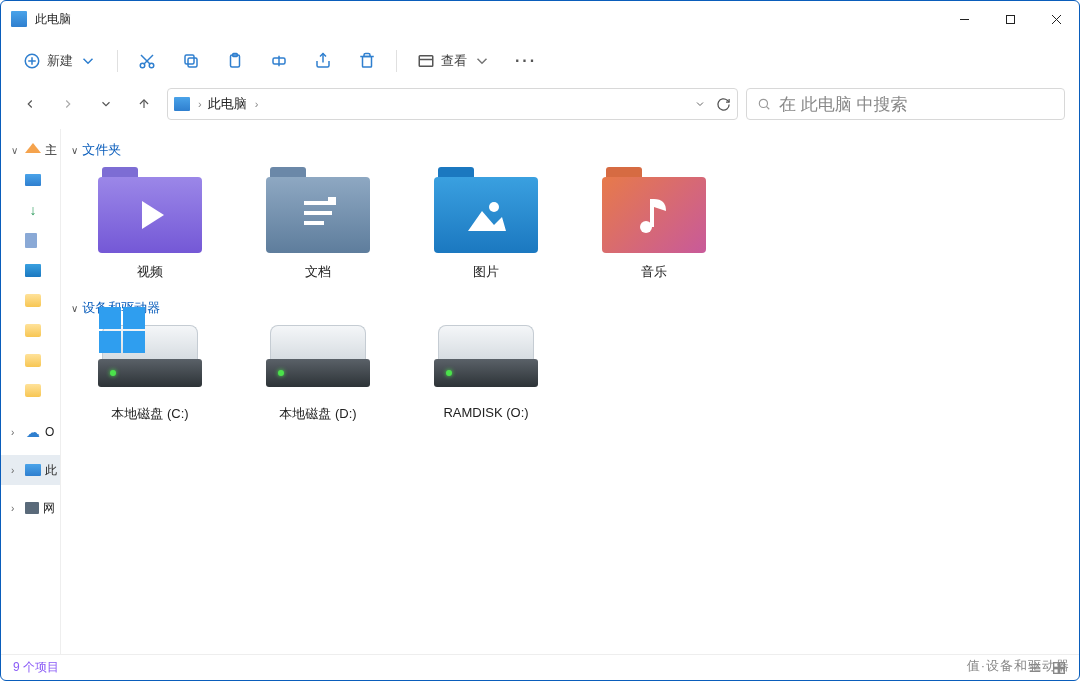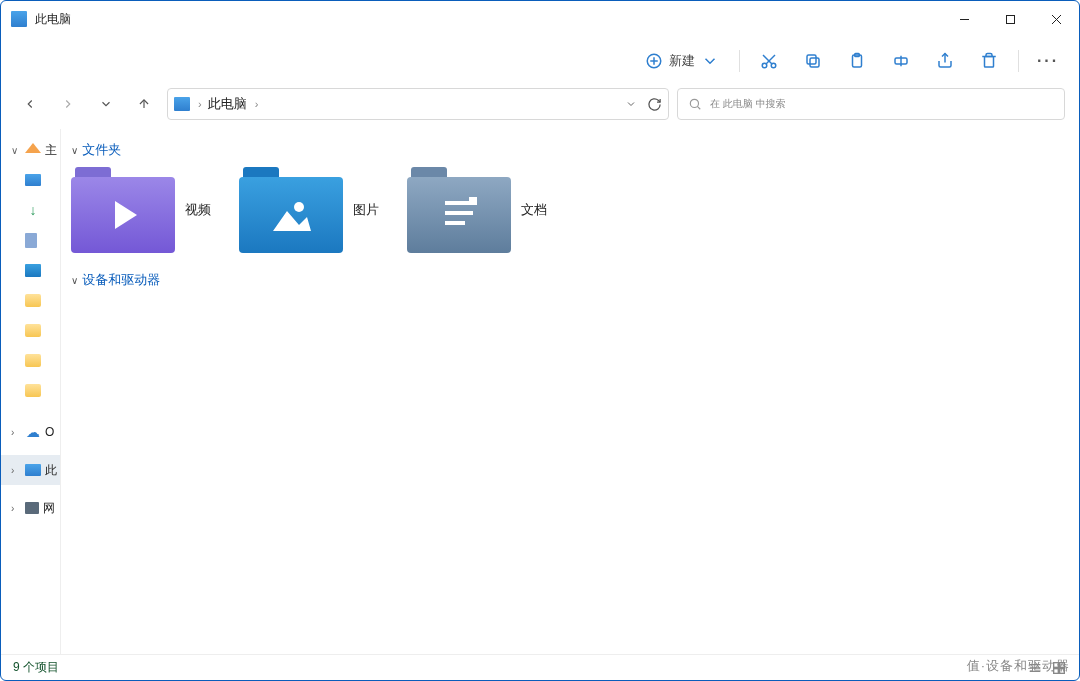--- a/index.html
+++ b/index.html
@@ -3,67 +3,67 @@
 <meta charset="utf-8">
 <style>
 * { box-sizing: border-box; margin: 0; padding: 0; font-family: "Segoe UI", "Microsoft YaHei", sans-serif; }
 body { background: #fff; width: 1080px; height: 681px; overflow: hidden; border: 1px solid #0a5dbb; border-radius: 6px; display: flex; flex-direction: column; }
 .titlebar { height: 36px; display: flex; align-items: center; padding-left: 10px; }
 .titlebar .icon { width: 16px; height: 16px; background: linear-gradient(#4aa3e9,#2f7fcf); border-radius: 1px; margin-right: 8px; }
 .titlebar .title { font-size: 12px; color: #222; }
 .winctrls { margin-left: auto; display: flex; }
 .winctrls div { width: 46px; height: 36px; display: flex; align-items: center; justify-content: center; color: #222; }
 .winctrls svg { width: 11px; height: 11px; }
-.toolbar { height: 48px; display: flex; align-items: center; padding: 0 12px; gap: 6px; justify-content: flex-end; }
+.toolbar { height: 48px; display: flex; align-items: center; padding: 0 12px; gap: 6px; }
 .tbtn { height: 36px; display: flex; align-items: center; justify-content: center; border-radius: 4px; color: #5a6a7a; min-width: 38px; }
 .tbtn.withlabel { padding: 0 10px; gap: 6px; font-size: 13px; color: #444; }
 .tbtn svg { width: 18px; height: 18px; }
 .tbtn.accent svg { stroke: #2f7fcf; }
 .sep { width: 1px; height: 22px; background: #e0e0e0; margin: 0 4px; }
 .addrbar { height: 44px; display: flex; align-items: center; padding: 0 14px 6px 14px; gap: 8px; }
 .navbtn { width: 30px; height: 30px; display: flex; align-items: center; justify-content: center; color: #666; }
 .navbtn svg { width: 14px; height: 14px; }
 .addrfield { flex: 1; height: 32px; border: 1px solid #d8d8d8; border-radius: 4px; display: flex; align-items: center; padding: 0 6px; gap: 6px; }
 .addrfield .pcicon { width: 16px; height: 14px; background: linear-gradient(#4aa3e9,#2f7fcf); border-radius: 1px; }
 .addrfield .crumb { font-size: 13px; color: #222; }
 .addrfield .chev { color: #888; font-size: 11px; margin-left: 2px; }
 .addrfield .right { margin-left: auto; display: flex; align-items: center; gap: 10px; color: #666; }
-.searchfield { width: 388px; height: 32px; border: 1px solid #d8d8d8; border-radius: 4px; display: flex; align-items: center; padding: 0 10px; gap: 8px; color: #888; font-size: 10px; }
+.searchfield { width: 319px; height: 32px; border: 1px solid #d8d8d8; border-radius: 4px; display: flex; align-items: center; padding: 0 10px; gap: 8px; color: #888; font-size: 17px; }
 .body { flex: 1; display: flex; min-height: 0; }
 .sidebar { width: 60px; border-right: 1px solid #eee; padding: 6px 0; display: flex; flex-direction: column; gap: 0; overflow: hidden; }
 .sbrow { height: 30px; display: flex; align-items: center; padding-left: 10px; gap: 4px; font-size: 12px; color: #222; }
 .sbrow.sel { background: #e6ecf2; }
 .sbrow .exp { width: 10px; font-size: 10px; color: #666; }
 .sbrow .ic { width: 16px; height: 16px; display: flex; align-items: center; justify-content: center; }
 .ic.folder { background: linear-gradient(#ffe29a,#f7c653); border-radius: 2px; width: 16px; height: 13px; }
 .ic.home { width:0;height:0;border-left:8px solid transparent;border-right:8px solid transparent;border-bottom:10px solid #f5a34d; margin-top:-4px; }
 .ic.desktop { background: linear-gradient(#4aa3e9,#2f7fcf); width: 16px; height: 12px; border-radius: 1px; }
 .ic.down { color:#2e9b5e; font-weight:bold; font-size:14px; }
 .ic.doc { background:#8aa9d6; width:12px; height:15px; border-radius:1px; }
 .ic.pic { background: linear-gradient(#3aa0e0,#1b78c0); width:16px; height:13px; border-radius:1px; }
 .ic.cloud { color:#2f7fcf; font-size:14px; }
 .ic.pc { background: linear-gradient(#4aa3e9,#2f7fcf); width:16px; height:12px; border-radius:1px; }
 .ic.net { background:#5a6a7a; width:14px; height:12px; border-radius:1px; }
 .content { flex: 1; overflow: auto; padding: 8px 10px; }
 .group-hdr { display: flex; align-items: center; gap: 4px; font-size: 13px; color: #0a5dbb; margin: 4px 0 8px 0; cursor: default; }
 .group-hdr .chev { font-size: 10px; color: #555; }
 .grid { display: flex; flex-wrap: wrap; gap: 20px 10px; margin-bottom: 18px; }
-.tile { width: 158px; display: flex; flex-direction: row; align-items: center; gap: 10px; }
+.tile { width: 158px; display: flex; flex-direction: column; align-items: center; gap: 10px; }
 .tile .lbl { font-size: 13px; color: #222; text-align: center; }
 .bigfolder { width: 104px; height: 86px; position: relative; }
 .bigfolder .tab { position: absolute; top: 0; left: 4px; width: 36px; height: 14px; border-radius: 3px 3px 0 0; }
 .bigfolder .body { position: absolute; top: 10px; left: 0; right: 0; bottom: 0; border-radius: 4px; display: flex; align-items: center; justify-content: center; }
 .bigfolder svg { width: 48px; height: 48px; }
 .drive { width: 110px; height: 70px; position: relative; display:flex; flex-direction:column; align-items:center; }
 .drive .lid { width: 96px; height: 34px; background: linear-gradient(#f4f6f8,#d7dde2); border-radius: 8px 8px 0 0; border:1px solid #c5ccd3; border-bottom:none; }
 .drive .front { width: 104px; height: 28px; background: linear-gradient(#5a6168,#2d3337); border-radius: 3px; position: relative; }
 .drive .led { position:absolute; left:12px; top:11px; width:6px; height:6px; background:#4be34b; border-radius:50%; box-shadow:0 0 4px #4be34b; }
 .drive .winlogo { position:absolute; top:-18px; left:4px; width:46px; height:46px; display:grid; grid-template-columns:1fr 1fr; grid-template-rows:1fr 1fr; gap:2px; }
 .drive .winlogo span { background:#2f9eef; }
-.status { height: 26px; border-top: 1px solid #eee; display: flex; align-items: center; padding: 0 12px; font-size: 12px; color: #14532d; }
+.status { height: 26px; border-top: 1px solid #eee; display: flex; align-items: center; padding: 0 12px; font-size: 12px; color: #8b5cf6; }
 .status .right { margin-left:auto; display:flex; gap:8px; color:#888; }
 .watermark { position: fixed; right: 10px; bottom: 6px; font-size: 13px; color: #888; font-family: sans-serif; letter-spacing:1px; pointer-events:none; }
 </style>
 </head>
 <body>
 
 <div class="titlebar">
   <div class="icon"></div>
   <div class="title">此电脑</div>
   <div class="winctrls">
@@ -133,20 +133,30 @@
       </svg>
     </div>
   <div class="tbtn accent">
       <svg viewBox="0 0 24 24" fill="none" stroke="#7aa9d4" stroke-width="2">
         <polyline points="3 6 5 6 21 6"></polyline>
         <path d="M8 6V4a2 2 0 012-2h4a2 2 0 012 2v2"></path>
         <rect x="6" y="6" width="12" height="14" rx="1"></rect>
       </svg>
     </div>
   <div class="sep"></div>
+  <div class="tbtn withlabel">
+    <svg viewBox="0 0 24 24" fill="none" stroke="#555" stroke-width="2">
+        <rect x="3" y="5" width="18" height="14" rx="1"></rect>
+        <line x1="3" y1="10" x2="21" y2="10"></line>
+      </svg>
+    <span>查看</span>
+    <svg viewBox="0 0 24 24" width="10" height="10" stroke="#777" stroke-width="2" fill="none">
+        <polyline points="6 9 12 15 18 9"></polyline>
+      </svg>
+  </div>
   <div class="tbtn" style="font-weight:bold;color:#555;letter-spacing:2px;">···</div>
 </div>
 
 <div class="addrbar">
   <div class="navbtn">
       <svg viewBox="0 0 24 24" fill="none" stroke="#555" stroke-width="2">
         <polyline points="15 18 9 12 15 6"></polyline>
       </svg>
     </div>
   <div class="navbtn">
@@ -259,59 +269,105 @@
       <div class="tile">
         <div class="bigfolder">
             <div class="tab" style="background:#7d6dd4"></div>
             <div class="body" style="background:linear-gradient(#9b87e8,#7458d6)">
               <svg viewBox="0 0 24 24" fill="#fff">
                 <polygon points="8,5 19,12 8,19"></polygon>
               </svg>
             </div>
           </div>
         <div class="lbl">视频</div>
-      </div>
-
-      <div class="tile">
-        <div class="bigfolder">
-            <div class="tab" style="background:#1b78c0"></div>
-            <div class="body" style="background:linear-gradient(#3aa0e0,#1b78c0)">
-              <svg viewBox="0 0 24 24" fill="#fff">
-                <circle cx="16" cy="8" r="2.5"></circle>
-                <polygon points="3,20 10,10 16,17 20,13 22,20"></polygon>
-              </svg>
-            </div>
-          </div>
-        <div class="lbl">图片</div>
       </div>
 
       <div class="tile">
         <div class="bigfolder">
             <div class="tab" style="background:#6b88a8"></div>
             <div class="body" style="background:linear-gradient(#8ea8c2,#5e7d9c)">
               <svg viewBox="0 0 24 24" fill="#fff">
                 <rect x="5" y="5" width="14" height="2"></rect>
                 <rect x="5" y="10" width="14" height="2"></rect>
                 <rect x="5" y="15" width="10" height="2"></rect>
                 <rect x="17" y="3" width="4" height="4"></rect>
               </svg>
             </div>
           </div>
         <div class="lbl">文档</div>
       </div>
 
-
+      <div class="tile">
+        <div class="bigfolder">
+            <div class="tab" style="background:#1b78c0"></div>
+            <div class="body" style="background:linear-gradient(#3aa0e0,#1b78c0)">
+              <svg viewBox="0 0 24 24" fill="#fff">
+                <circle cx="16" cy="8" r="2.5"></circle>
+                <polygon points="3,20 10,10 16,17 20,13 22,20"></polygon>
+              </svg>
+            </div>
+          </div>
+        <div class="lbl">图片</div>
+      </div>
+
+
+      <div class="tile">
+        <div class="bigfolder">
+            <div class="tab" style="background:#d66b42"></div>
+            <div class="body" style="background:linear-gradient(135deg,#e77a4a,#c85a9a)">
+              <svg viewBox="0 0 24 24" fill="#fff">
+                <circle cx="8" cy="18" r="3"></circle>
+                <rect x="10" y="4" width="2" height="14"></rect>
+                <path d="M12 4 Q18 4 18 10 L12 8 Z"></path>
+              </svg>
+            </div>
+          </div>
+        <div class="lbl">音乐</div>
+      </div>
 
     </div>
 
     <div class="group-hdr">
       <span class="chev">∨</span>
       <span>设备和驱动器</span>
     </div>
     <div class="grid">
+      <div class="tile">
+        <div class="drive">
+          <div class="winlogo">
+              <span></span>
+              <span></span>
+              <span></span>
+              <span></span>
+            </div>
+          <div class="lid"></div>
+            <div class="front">
+              <div class="led"></div>
+            </div>
+        </div>
+        <div class="lbl">本地磁盘 (C:)</div>
+      </div>
+      <div class="tile">
+        <div class="drive">
+            <div class="lid"></div>
+            <div class="front">
+              <div class="led"></div>
+            </div>
+          </div>
+        <div class="lbl">本地磁盘 (D:)</div>
+      </div>
+      <div class="tile">
+        <div class="drive">
+            <div class="lid"></div>
+            <div class="front">
+              <div class="led"></div>
+            </div>
+          </div>
+        <div class="lbl">RAMDISK (O:)</div>
+      </div>
     </div>
   </div>
 </div>
 
 <div class="status">
   <span>9 个项目</span>
   <div class="right">
     <svg viewBox="0 0 24 24" width="16" height="16" fill="none" stroke="#888" stroke-width="2">
         <line x1="4" y1="7" x2="20" y2="7"></line>
         <line x1="4" y1="12" x2="20" y2="12"></line>

